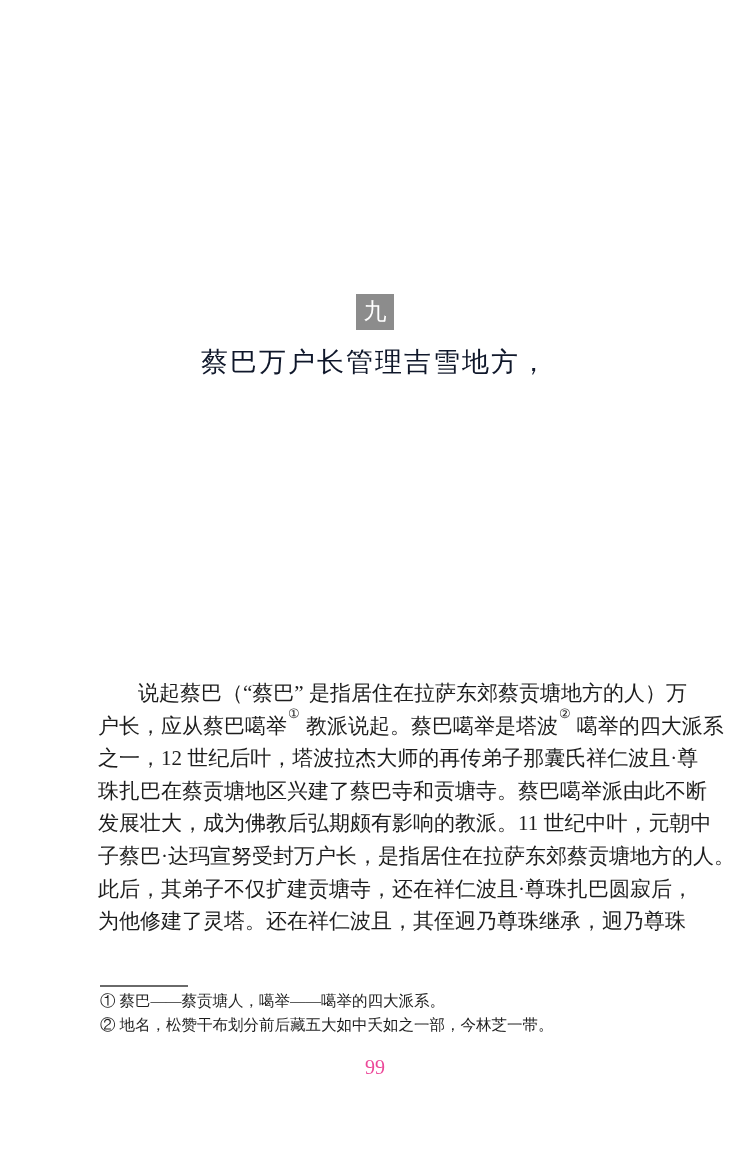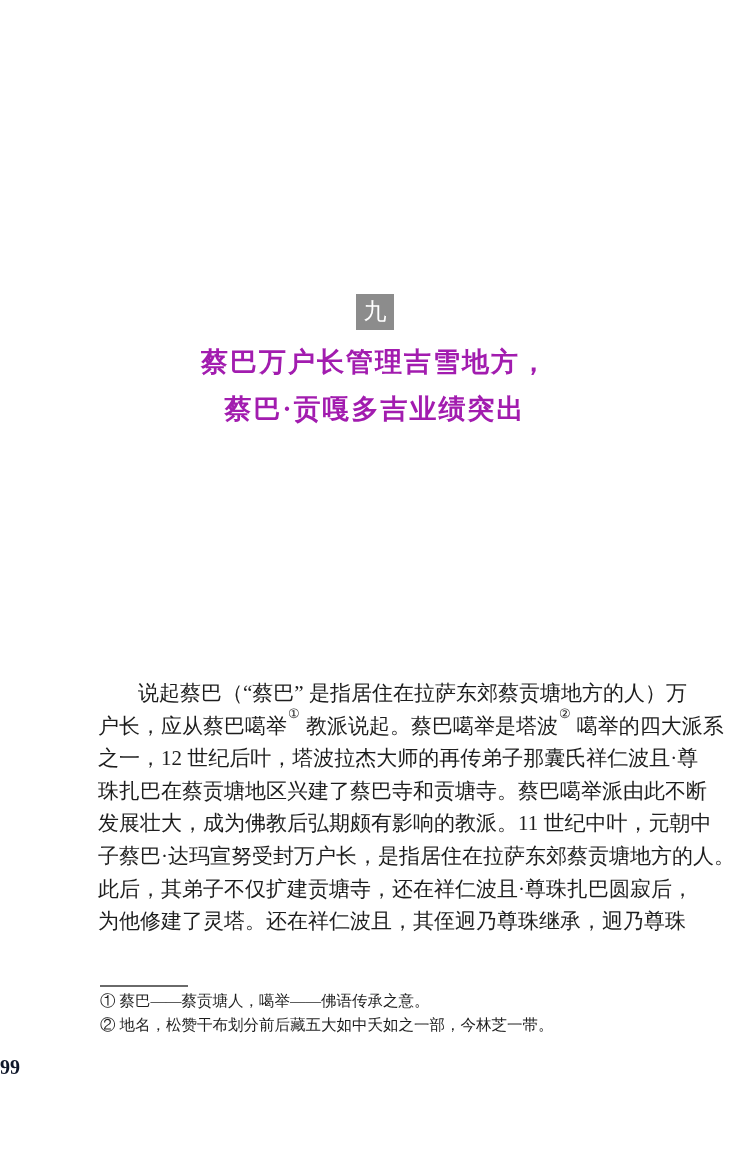--- a/index.html
+++ b/index.html
@@ -31,24 +31,24 @@
   }
   .title-block {
     position: absolute;
     top: 339px;
     left: 0;
     width: 100%;
     text-align: center;
   }
   .title-line {
     font-size: 27px;
-    font-weight: bold;
+    font-weight: normal;
     line-height: 47px;
     letter-spacing: 2px;
-    color: #a21caf;
+    color: #0f172a;
   }
   .body-block {
     position: absolute;
     top: 637px;
     left: 98px;
     width: 556px;
     font-size: 21px;
     color: #1d1d1d;
   }
   .body-line {
@@ -85,51 +85,49 @@
     width: 560px;
     font-size: 15.5px;
     line-height: 23.5px;
     color: #1d1d1d;
   }
   .page-number {
     position: absolute;
     top: 1056px;
     left: 0;
     width: 100%;
-    text-align: left;
+    text-align: center;
     font-size: 20px;
-    color: #0f172a;
-    font-weight: bold;
+    color: #ec4899;
   }
 </style>
 </head>
 <body>
 
 <div class="page">
 
   <div class="chapter-box">九</div>
 
   <div class="title-block">
     <div class="title-line">蔡巴万户长管理吉雪地方，</div>
-    <div class="title-line">蔡巴·贡嘎多吉业绩突出</div>
   </div>
 
   <div class="body-block">
     <div class="body-line first">说起蔡巴（“蔡巴” 是指居住在拉萨东郊蔡贡塘地方的人）万</div>
     <div class="body-line">户长，应从蔡巴噶举<sup>①</sup> 教派说起。蔡巴噶举是塔波<sup>②</sup> 噶举的四大派系</div>
     <div class="body-line">之一，12 世纪后叶，塔波拉杰大师的再传弟子那囊氏祥仁波且·尊</div>
     <div class="body-line">珠扎巴在蔡贡塘地区兴建了蔡巴寺和贡塘寺。蔡巴噶举派由此不断</div>
     <div class="body-line">发展壮大，成为佛教后弘期颇有影响的教派。11 世纪中叶，元朝中</div>
     <div class="body-line">子蔡巴·达玛宣努受封万户长，是指居住在拉萨东郊蔡贡塘地方的人。</div>
     <div class="body-line">此后，其弟子不仅扩建贡塘寺，还在祥仁波且·尊珠扎巴圆寂后，</div>
     <div class="body-line">为他修建了灵塔。还在祥仁波且，其侄迥乃尊珠继承，迥乃尊珠</div>
   </div>
 
   <div class="footnote-rule"></div>
 
   <div class="footnotes">
-    <div class="footnote-line">①  蔡巴——蔡贡塘人，噶举——佛语传承之意。</div>
+    <div class="footnote-line">①  蔡巴——蔡贡塘人，噶举——噶举的四大派系。</div>
     <div class="footnote-line">②  地名，松赞干布划分前后藏五大如中夭如之一部，今林芝一带。</div>
   </div>
 
   <div class="page-number">99</div>
 
 </div>
 
 </body></html>

